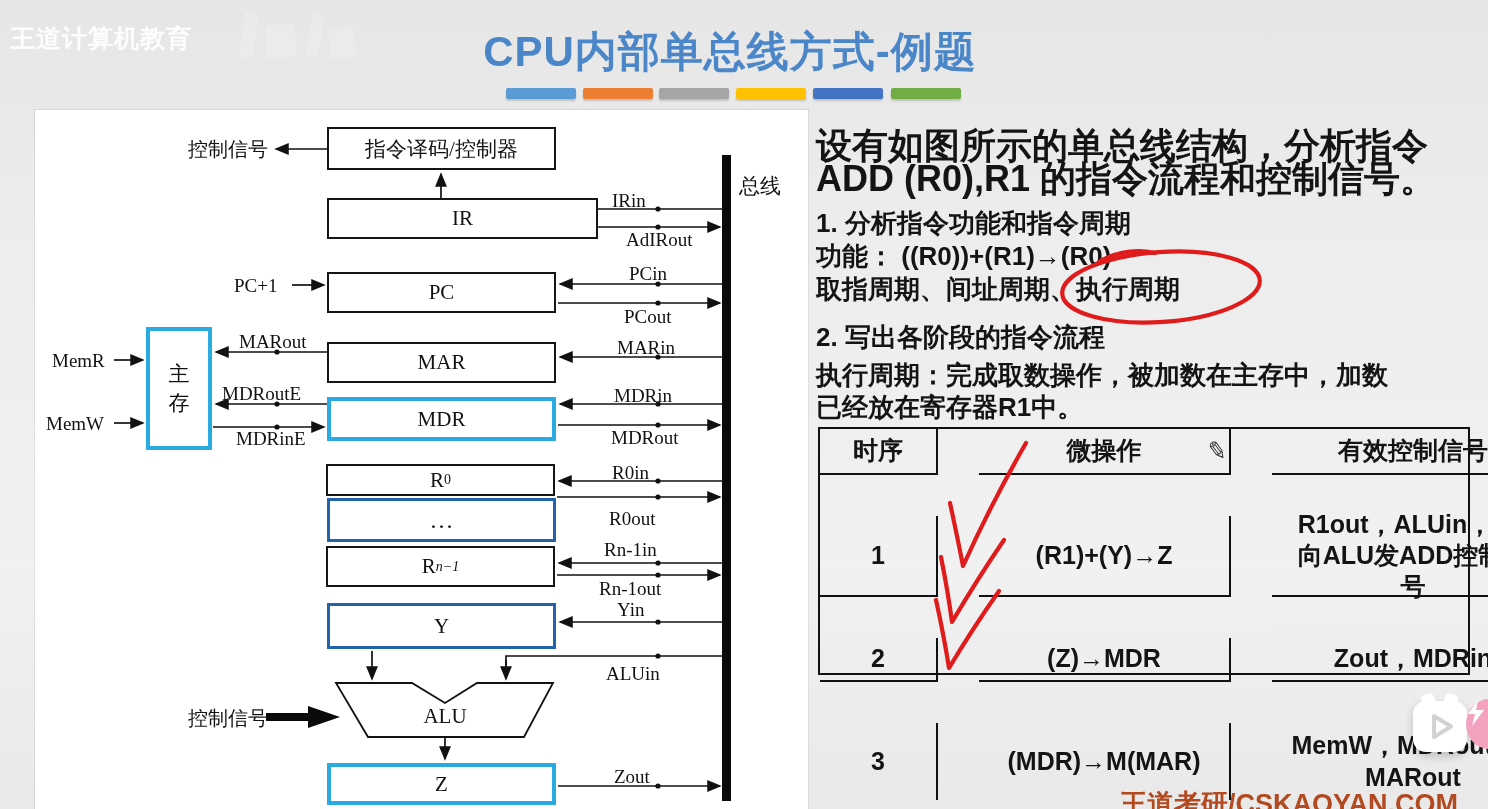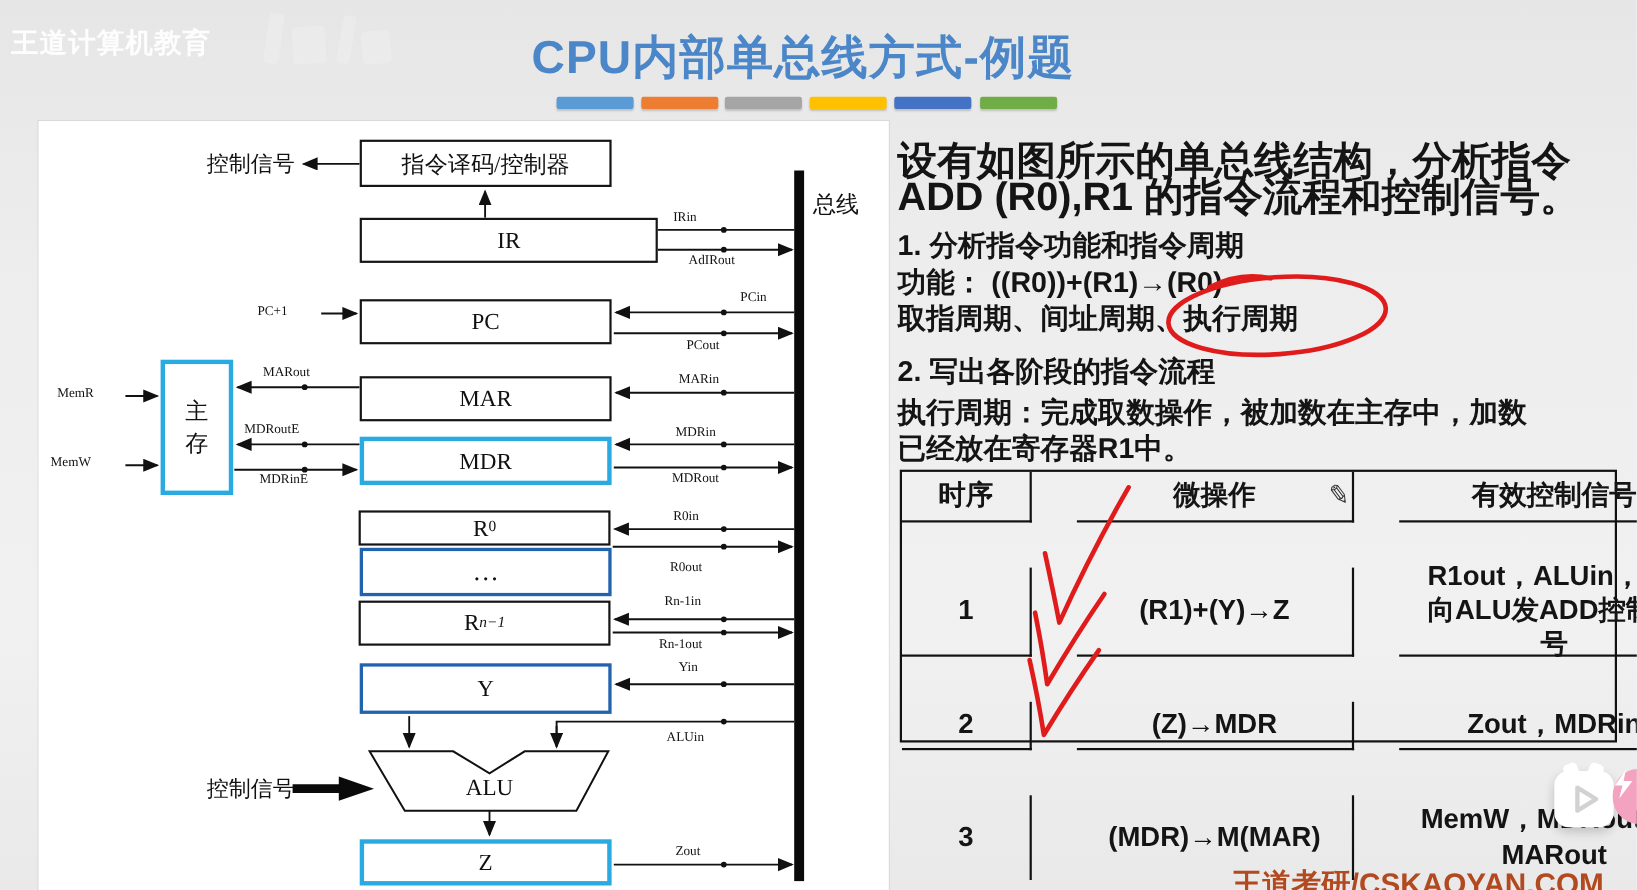--- a/index.html
+++ b/index.html
@@ -17,21 +17,21 @@
   .panel{background:#ffffff;box-shadow:0 0 0 1px rgba(0,0,0,.07);}
   
   .dbox{position:absolute;background:#fff;border:2px solid #151515;display:flex;align-items:center;
         justify-content:center;font-family:"Liberation Serif","DejaVu Serif",serif;font-size:21px;color:#111;box-sizing:border-box;}
   .cn{font-size:21px;}
   .hl-cyan{border:4px solid #29abe2;}
   .hl-blue{border:3px solid #2263ae;}
   .sub0{font-size:14px;vertical-align:-5px;}
   .subn{font-size:14px;font-style:italic;vertical-align:-5px;}
   
-  .slab{position:absolute;font-family:"Liberation Serif","DejaVu Serif",serif;font-size:12px;color:#111;
+  .slab{position:absolute;font-family:"Liberation Serif","DejaVu Serif",serif;font-size:19px;color:#111;
         white-space:nowrap;line-height:1;}
   
   .rtxt{position:absolute;font-weight:700;color:#141414;font-size:26px;white-space:nowrap;line-height:1.2;}
   
   .xtable{position:absolute;left:818px;top:427px;width:652px;height:248px;display:grid;
           grid-template-columns:118px 252px 282px;grid-template-rows:46px 81px 44px 77px;
           border:2px solid #111;box-sizing:border-box;background:transparent;gap:41px;}
   .xtable>div{border-right:2px solid #111;border-bottom:2px solid #111;display:flex;align-items:center;
           justify-content:center;text-align:center;font-weight:700;color:#141414;box-sizing:border-box;
           font-size:25px;line-height:1.25;position:relative;}
@@ -169,21 +169,21 @@
 
 <div class="slab cn" style="left:178px;top:139px;width:90px;text-align:right;font-size:20px;">控制信号</div>
 <div class="slab" style="left:234px;top:276px;">PC+1</div>
 <div class="slab" style="left:52px;top:351px;">MemR</div>
 <div class="slab" style="left:46px;top:414px;">MemW</div>
 <div class="slab cn" style="left:739px;top:176px;font-size:21px;">总线</div>
 <div class="slab cn" style="left:188px;top:708px;font-size:20px;">控制信号</div>
 
 <div class="slab" style="left:612px;top:191px;">IRin</div>
 <div class="slab" style="left:626px;top:230px;">AdIRout</div>
-<div class="slab" style="left:629px;top:264px;margin-left:44px;">PCin</div>
+<div class="slab" style="left:629px;top:264px;">PCin</div>
 <div class="slab" style="left:624px;top:307px;">PCout</div>
 <div class="slab" style="left:617px;top:338px;">MARin</div>
 <div class="slab" style="left:614px;top:386px;">MDRin</div>
 <div class="slab" style="left:611px;top:428px;">MDRout</div>
 <div class="slab" style="left:612px;top:463px;">R0in</div>
 <div class="slab" style="left:609px;top:482px;margin-top:27px;">R0out</div>
 <div class="slab" style="left:604px;top:540px;">Rn-1in</div>
 <div class="slab" style="left:599px;top:579px;">Rn-1out</div>
 <div class="slab" style="left:617px;top:600px;">Yin</div>
 <div class="slab" style="left:606px;top:664px;">ALUin</div>

